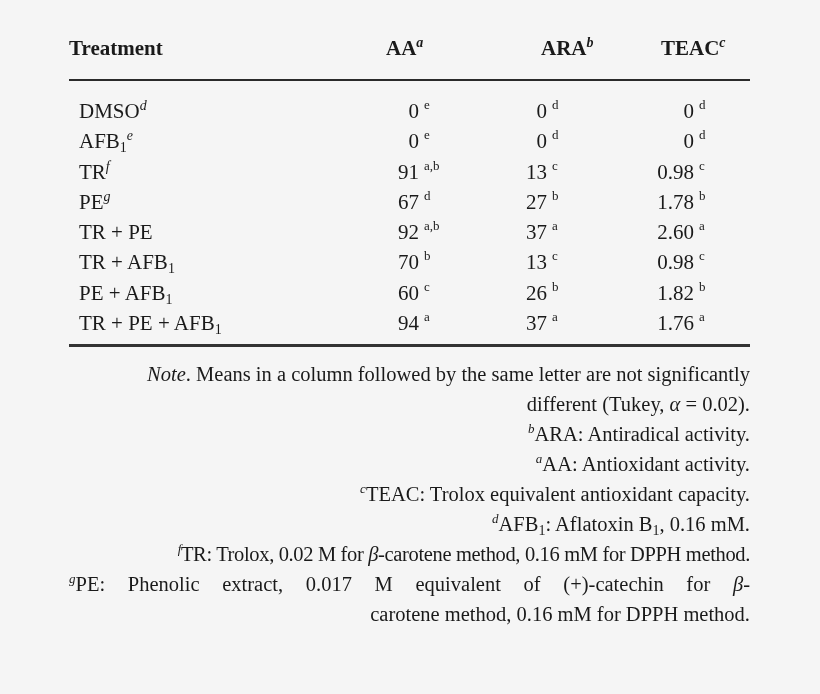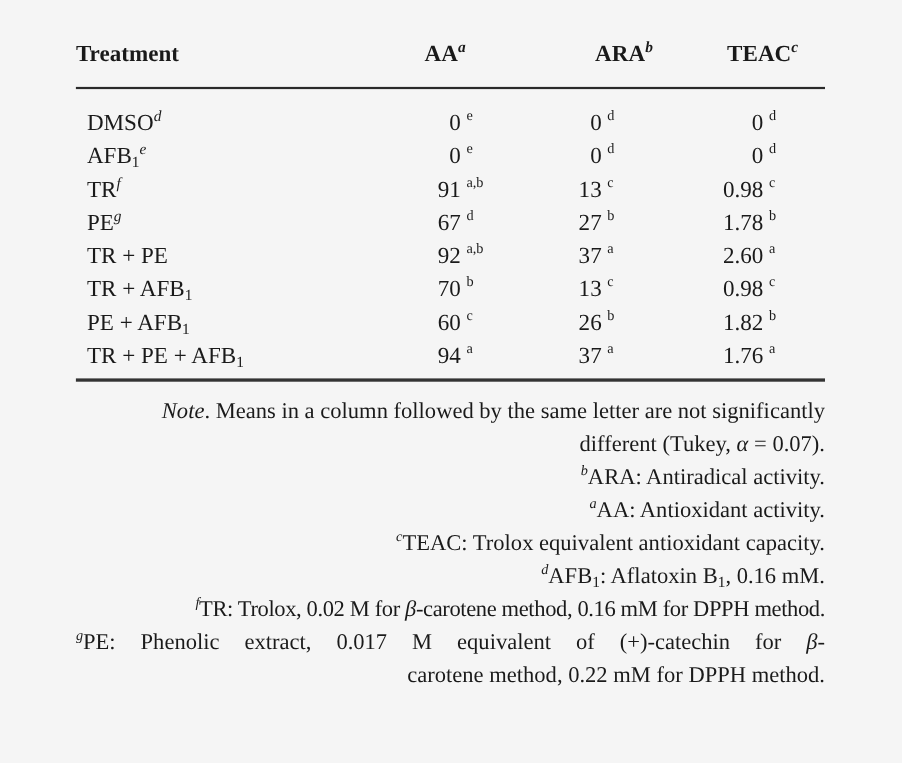--- a/index.html
+++ b/index.html
@@ -158,21 +158,21 @@
     <span class="num aa"><span class="val">94</span><sup class="lt">a</sup></span>
     <span class="num ara"><span class="val">37</span><sup class="lt">a</sup></span>
     <span class="num teac"><span class="val">1.76</span><sup class="lt">a</sup></span>
   </div>
 </div>
 
 <div class="rule bottom"></div>
 
 <div class="notes">
   <div class="note-line"><i>Note</i><span>. Means in a column followed by the same letter are not significantly</span></div>
-  <div class="note-line"><span>different (Tukey, </span><i>α</i><span> = 0.07).</span></div>
+  <div class="note-line"><span>different (Tukey, </span><i>α</i><span> = 0.02).</span></div>
   <div class="note-line"><span class="fn">b</span><span>ARA: Antiradical activity.</span></div>
   <div class="note-line"><span class="fn">a</span><span>AA: Antioxidant activity.</span></div>
   <div class="note-line"><span class="fn">c</span><span>TEAC: Trolox equivalent antioxidant capacity.</span></div>
   <div class="note-line"><span class="fn">d</span><span>AFB</span><sub class="n">1</sub><span>: Aflatoxin B</span><sub class="n">1</sub><span>, 0.16 mM.</span></div>
   <div class="note-line" style="letter-spacing:-0.35px;"><span class="fn">f</span><span>TR: Trolox, 0.02 M for </span><i>β</i><span>-carotene method, 0.16 mM for DPPH method.</span></div>
   <div class="note-line justify"><span class="fn">g</span><span>PE: Phenolic extract, 0.017 M equivalent of (+)-catechin for </span><i>β</i><span>-</span></div>
-  <div class="note-line"><span>carotene method, 0.22 mM for DPPH method.</span></div>
+  <div class="note-line"><span>carotene method, 0.16 mM for DPPH method.</span></div>
 </div>
 
 </body></html>

